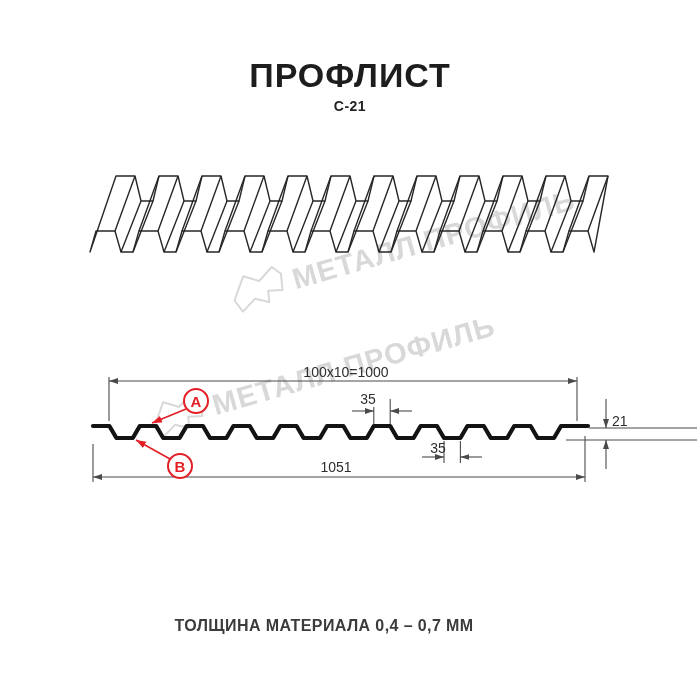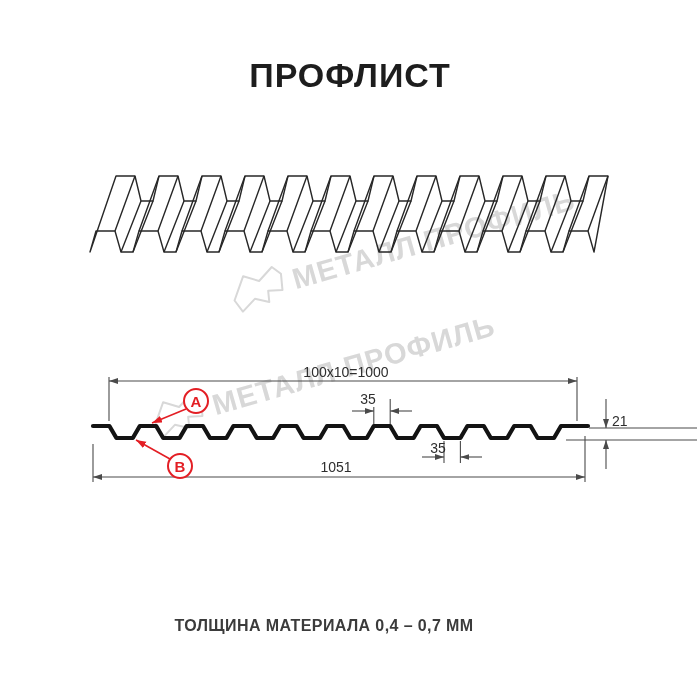--- a/index.html
+++ b/index.html
@@ -21,20 +21,21 @@
   .red-line{stroke:var(--accent,#e31e24);stroke-width:1.6;fill:none;}
   .red-circle{stroke:var(--accent,#e31e24);stroke-width:2;fill:#ffffff;}
   .red-letter{font-size:15px;font-weight:700;fill:var(--accent,#e31e24);}
 </style>
 </head>
 <body>
 
 <div id="canvas">
 
   <div class="title">ПРОФЛИСТ</div>
+  <div class="subtitle">С-21</div>
 
   <svg width="700" height="700" viewBox="0 0 700 700">
     <defs>
       <marker id="arrG" markerWidth="10" markerHeight="8" refX="9" refY="3" orient="auto-start-reverse" markerUnits="userSpaceOnUse">
         <path d="M0,0 L9,3 L0,6 Z" style="fill:var(--dim,#4a4a4a)"></path>
       </marker>
       <marker id="arrR" markerWidth="11" markerHeight="9" refX="10" refY="3.5" orient="auto" markerUnits="userSpaceOnUse">
         <path d="M0,0 L10,3.5 L0,7 Z" style="fill:var(--accent,#e31e24)"></path>
       </marker>
     </defs>

